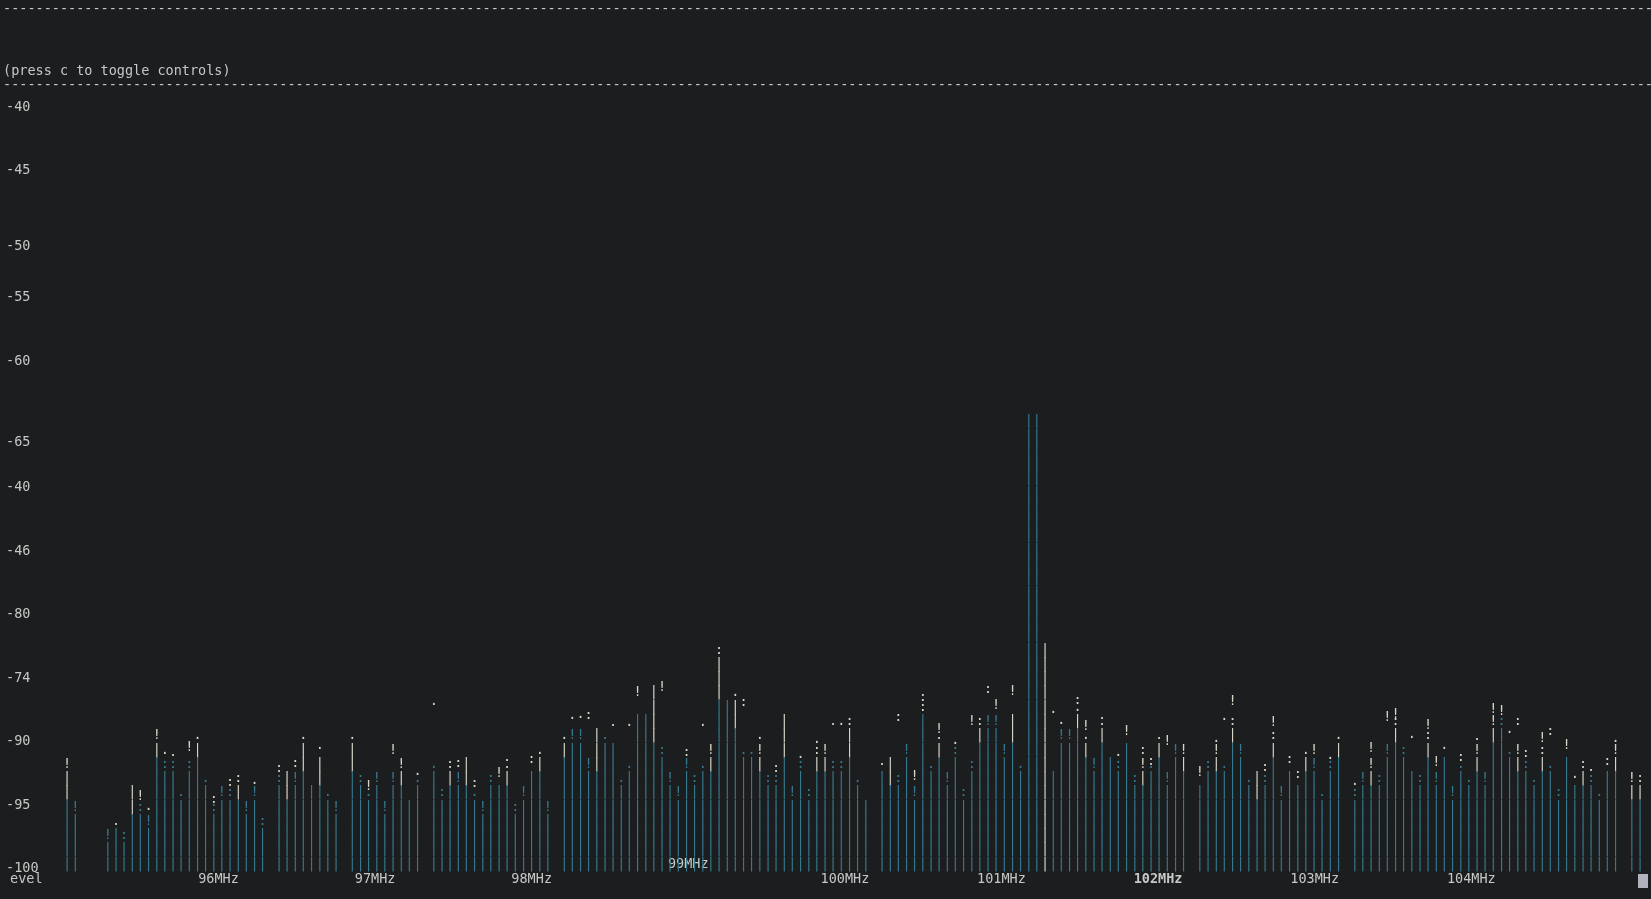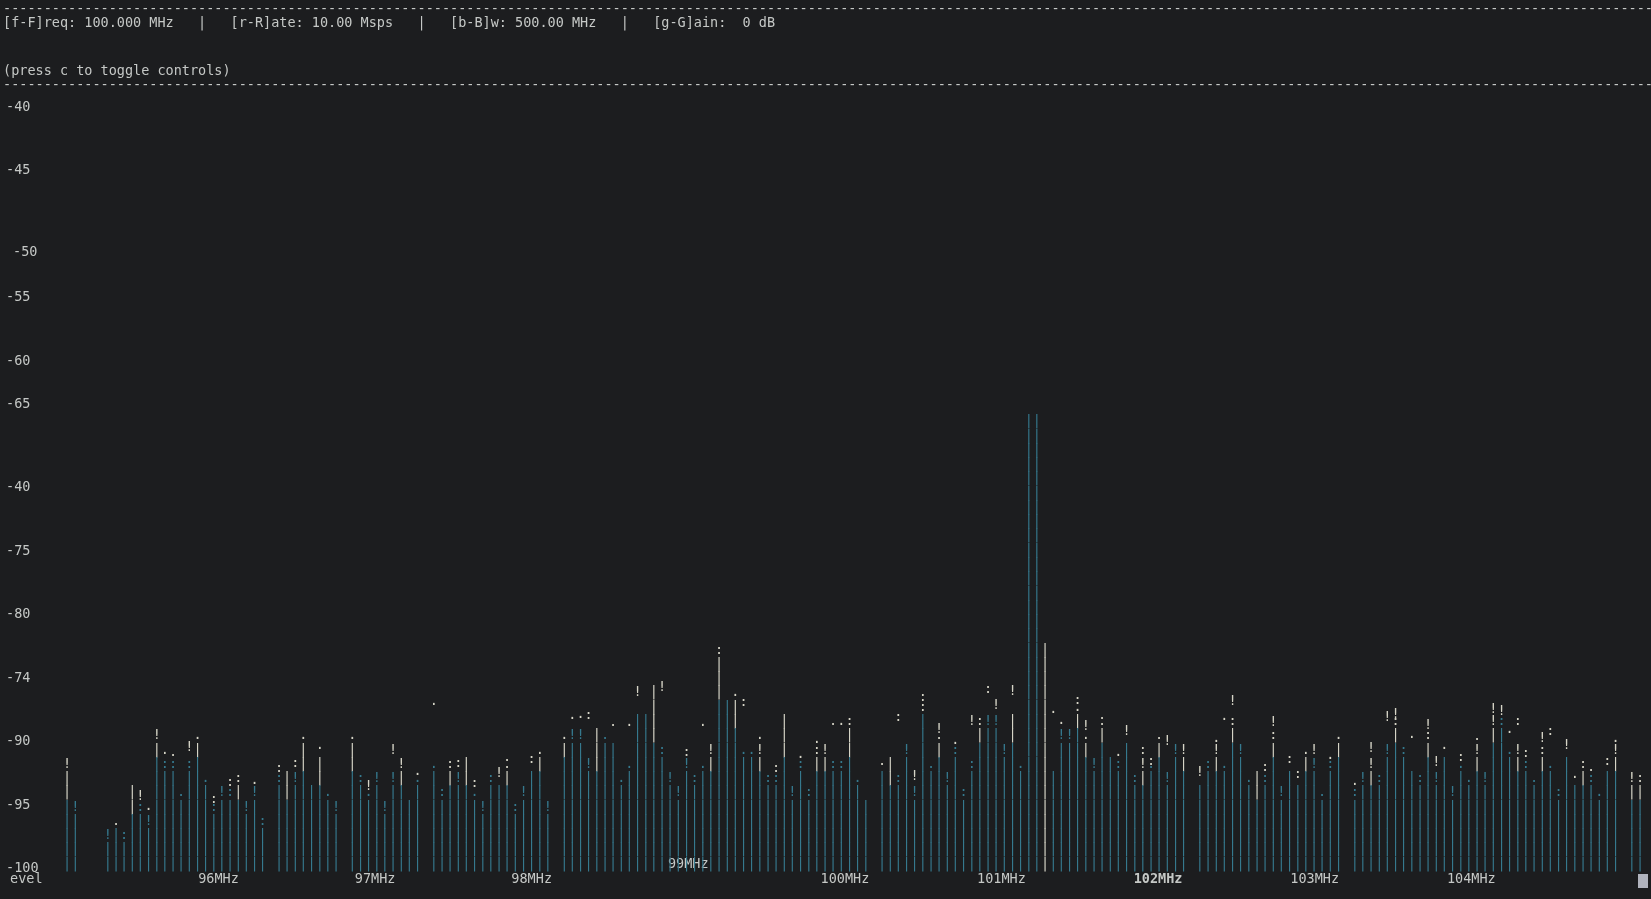--- a/index.html
+++ b/index.html
@@ -21,36 +21,35 @@
   .marker{position:absolute;color:#d5d4c6;line-height:14.27px;white-space:pre;}
   .cursor{position:absolute;width:10px;height:14px;background:#b0b3bd;}
 </style>
 </head>
 <body>
 
 <div id="terminal">
 
   <div class="hrow" style="top:0.5px">-----------------------------------------------------------------------------------------------------------------------------------------------------------------------------------------------------------</div>
 
-  <div class="hrow" style="top:15px">[f-F]req: 100.000 MHz   |   [r-R]ate: 10.00 Msps   |   [b-B]w: 500.00 MHz   |   [g-G]ain:  0 dB</div>
 
 
   <div class="hrow" style="top:63px">(press c to toggle controls)</div>
 
   <div class="hrow" style="top:76.5px">-----------------------------------------------------------------------------------------------------------------------------------------------------------------------------------------------------------</div>
 
   <div id="plot">
       <div class="ylab" style="top: 99px;">-40</div>
       <div class="ylab" style="top: 162.415px;">-45</div>
-      <div class="ylab" style="top: 244px; margin-left: 7px;">-50</div>
+      <div class="ylab" style="top: 238px;">-50</div>
       <div class="ylab" style="top: 289.245px;">-55</div>
       <div class="ylab" style="top: 352.66px;">-60</div>
-      <div class="ylab" style="top: 396px;">-65</div>
+      <div class="ylab" style="top: 434px;">-65</div>
       <div class="ylab" style="top: 479.49px;">-40</div>
-      <div class="ylab" style="top: 542.905px;">-75</div>
+      <div class="ylab" style="top: 542.905px;">-46</div>
       <div class="ylab" style="top: 606.32px;">-80</div>
       <div class="ylab" style="top: 669.735px;">-74</div>
       <div class="ylab" style="top: 733.15px;">-90</div>
       <div class="ylab" style="top: 796.565px;">-95</div>
       <div class="ylab" style="top: 859.98px;">-100</div>
       <div class="xlab" style="left: 218.5px; top: 871px;">96MHz</div>
       <div class="xlab" style="left: 375.1px; top: 871px;">97MHz</div>
       <div class="xlab" style="left: 531.7px; top: 871px;">98MHz</div>
       <div class="xlab" style="left: 688.3px; top: 856px;">99MHz</div>
       <div class="xlab" style="left: 844.9px; top: 871px;">100MHz</div>

